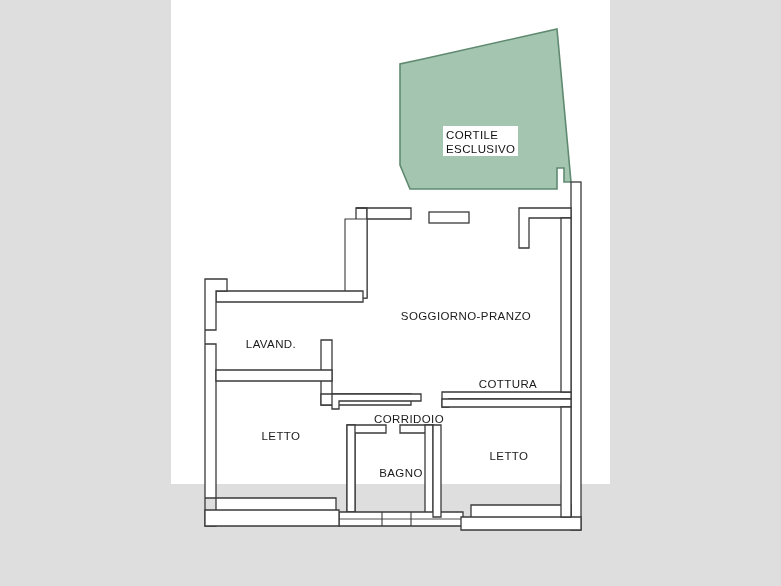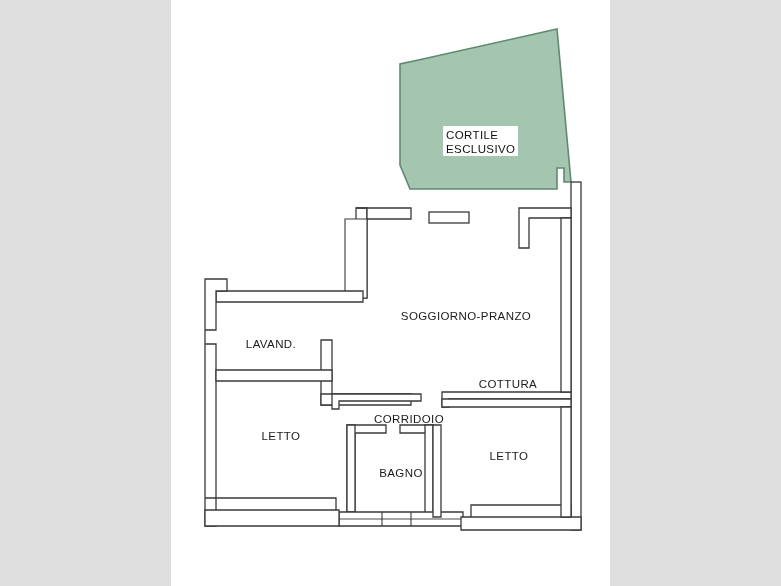--- a/index.html
+++ b/index.html
@@ -17,21 +17,21 @@
     position: relative;
     width: 781px;
     height: 586px;
     background: #dedede;
   }
   #canvas-sheet {
     position: absolute;
     left: 171px;
     top: 0px;
     width: 439px;
-    height: 586px;
+    height: 484px;
     background: #ffffff;
   }
   #plan-svg {
     position: absolute;
     left: 0;
     top: 0;
     width: 439px;
     height: 586px;
     display: block;
   }

